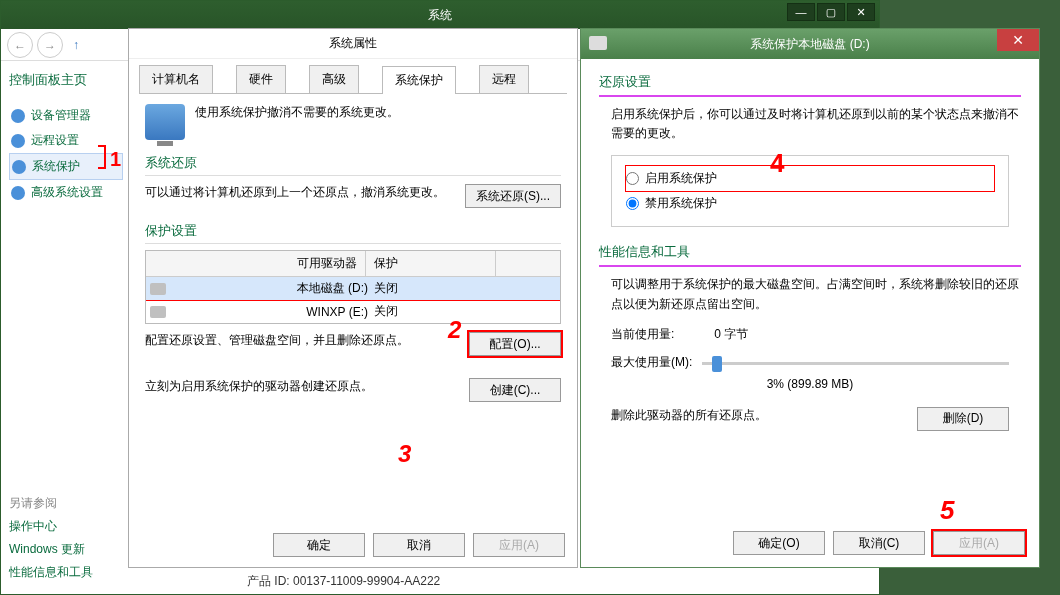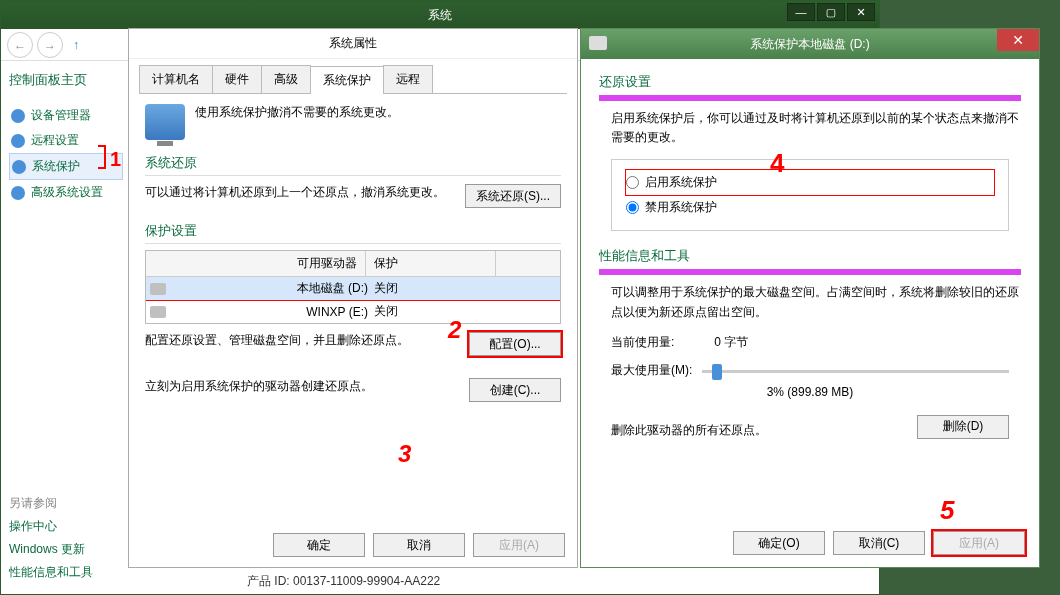--- a/index.html
+++ b/index.html
@@ -20,21 +20,21 @@
 .ann1 { position: absolute; left: 98px; top: 145px; border: 2px solid red; width: 8px; height: 24px; border-left: none; }
 .ann1-num { position: absolute; left: 110px; top: 148px; color: red; font-size: 20px; font-weight: bold; }
 .see-also { position: absolute; bottom: 10px; left: 8px; }
 .see-also div { color: #0a6b3e; padding: 3px 0; cursor: pointer; }
 .see-also .muted { color: #888; }
 .product-id { position: absolute; bottom: 4px; left: 246px; color: #333; }
 
 
 .props-dialog { position: absolute; left: 128px; top: 28px; width: 450px; height: 540px; background: #fff; border: 1px solid #aaa; }
 .props-title { height: 30px; display: flex; align-items: center; justify-content: center; background: #fff; border-bottom: 1px solid #eee; }
-.tabs { display: flex; border-bottom: 1px solid #bbb; margin: 6px 10px 0 10px; }
+.tabs { display: flex; border-bottom: 1px solid #bbb; margin: 6px 10px 0 10px; gap: 24px; }
 .tab { padding: 5px 12px; background: #f0f0f0; border: 1px solid #bbb; border-bottom: none; margin-right: -1px; cursor: pointer; }
 .tab.active { background: #fff; position: relative; top: 1px; }
 .props-body { padding: 10px 16px; }
 .info-row { display: flex; gap: 10px; margin-bottom: 12px; }
 .monitor-ico { width: 40px; height: 36px; background: linear-gradient(#6ba8e0,#3a78c0); border-radius: 4px; position: relative; }
 .monitor-ico::after { content:""; position:absolute; bottom:-6px; left:12px; width:16px; height:5px; background:#888; }
 .section-title { color: #0a6b3e; font-size: 13px; margin: 14px 0 6px; border-bottom: 1px solid #ddd; padding-bottom: 3px; }
 .section-row { display: flex; align-items: flex-start; gap: 12px; margin: 8px 0; }
 .section-row .txt { flex: 1; }
 .btn { min-width: 92px; height: 24px; background: #f0f0f0; border: 1px solid #999; cursor: pointer; padding: 0 10px; }
@@ -51,33 +51,33 @@
 .config-red { outline: 2px solid red; }
 .props-footer { position: absolute; bottom: 10px; right: 12px; display: flex; gap: 8px; }
 .props-footer .btn.disabled { color: #aaa; }
 
 
 .prot-dialog { position: absolute; left: 580px; top: 28px; width: 460px; height: 540px; background: #fff; border: 1px solid #5a8a5a; }
 .prot-title { height: 30px; background: linear-gradient(#6aa06a,#4a804a); display: flex; align-items: center; justify-content: center; color: #fff; position: relative; }
 .close-btn { position: absolute; right: 0; top: 0; width: 42px; height: 22px; background: #c84040; color: #fff; display: flex; align-items: center; justify-content: center; font-size: 14px; cursor: pointer; }
 .disk-ico-title { position: absolute; left: 8px; top: 7px; width: 18px; height: 14px; background: #ddd; border-radius: 2px; }
 .prot-body { padding: 14px 18px; }
-.prot-section { color: #0a6b3e; font-size: 13px; margin-bottom: 8px; border-bottom: 6px solid #d946ef; padding-bottom: 4px; }
+.prot-section { color: #0a6b3e; font-size: 13px; margin-bottom: 8px; border-bottom: 2px solid #d946ef; padding-bottom: 4px; }
 .indent { margin-left: 12px; margin-bottom: 12px; line-height: 1.6; }
 .radio-group { border: 1px solid #ccc; padding: 10px 14px; margin: 10px 12px 16px; }
 .radio-item { display: flex; align-items: center; gap: 6px; padding: 4px 0; }
 .radio-item input { margin: 0; }
 .ann4 { position: absolute; left: 770px; top: 148px; color: red; font-size: 26px; font-weight: bold; }
 .usage-row { display: flex; gap: 40px; margin: 10px 12px; }
 .slider-row { display: flex; align-items: center; gap: 10px; margin: 8px 12px 4px; }
 .slider { flex: 1; position: relative; height: 20px; }
 .slider-track { position: absolute; top: 9px; left: 0; right: 0; height: 3px; background: #ccc; }
 .slider-thumb { position: absolute; top: 3px; left: 3%; width: 10px; height: 16px; background: #4a90d9; border-radius: 2px; }
 .slider-val { text-align: center; margin: 4px 0 16px; }
-.delete-row { display: flex; align-items: flex-end; gap: 4px; margin: 10px 12px; }
+.delete-row { display: flex; align-items: flex-start; gap: 4px; margin: 10px 12px; }
 .delete-row .txt { flex: 1; }
 .prot-footer { position: absolute; bottom: 12px; right: 14px; display: flex; gap: 8px; }
 .ann5 { position: absolute; left: 940px; top: 495px; color: red; font-size: 26px; font-weight: bold; font-style: italic; }
 .apply-red { outline: 2px solid red; }
 .enable-red { outline: 1px solid red; }
 </style>
 </head>
 <body>
 
 <div class="system-window">

